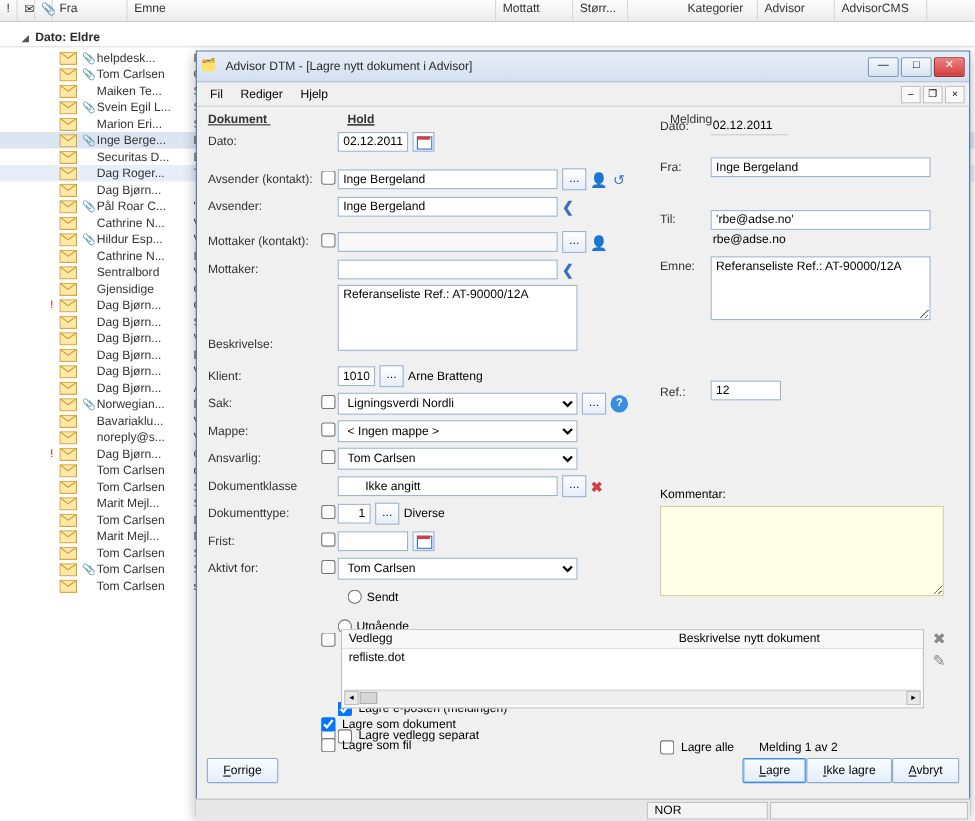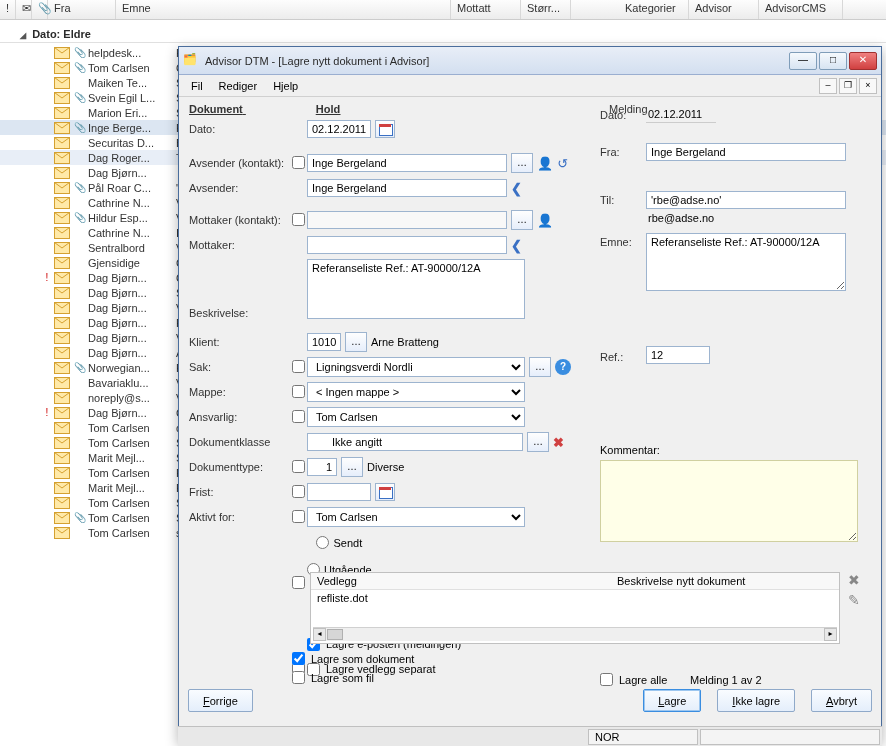--- a/index.html
+++ b/index.html
@@ -88,21 +88,21 @@
 .attachbox .arow { padding:2px 6px; width:300px; }
 .attachbox .ascroll { position:absolute; left:2px; bottom:2px; width:524px; height:14px; background:#efefef; border-top:1px solid #d0d0d0; }
 .attachbox .ascroll .thumb { position:absolute; left:14px; top:1px; width:16px; height:11px; background:#d6d6d6; border:1px solid #b0b0b0; }
 .attachbox .ascroll .ab { position:absolute; top:0; width:13px; height:13px; background:#e8e8e8; border:1px solid #c0c0c0; text-align:center; line-height:10px; font-size:8px; }
 .attachbox .ascroll .ab.l { left:0; }
 .attachbox .ascroll .ab.r { right:0; }
 .sideicons { position:absolute; left:848px; top:572px; display:flex; flex-direction:column; gap:4px; }
 .sideicons .sic { color:#888; font-size:14px; cursor:pointer; }
 .btn { height:23px; padding:0 14px; border:1px solid #8fa9c9; background:linear-gradient(#f9fcff,#e4eefb); cursor:pointer; border-radius:2px; }
 .btn.hl { border:1px solid #3a8de0; box-shadow:0 0 0 1px #9dc7f0 inset; }
-.buttons-right { position:absolute; right:14px; bottom:34px; display:flex; gap:16px; align-items:center; }
+.buttons-right { position:absolute; right:14px; bottom:34px; display:flex; gap:0; align-items:center; }
 .meldingcount { position:absolute; left:690px; bottom:60px; }
 .lagrealle { position:absolute; left:600px; bottom:60px; display:flex; align-items:center; gap:6px; }
 .forrige-btn { position:absolute; left:188px; bottom:34px;margin-top:30px; }
 
 .statusbar { position:absolute; left:178px; bottom:0; width:704px; height:20px; background:#e8e8e8; border-top:1px solid #c0c0c0; display:flex; align-items:center; }
 .statusbar .cell { border:1px solid #c0c0c0; background:#f4f4f4; height:16px; padding:0 6px; margin-right:2px; line-height:14px; }
 .statusbar .sp { flex:1; }
 
 .calbtn { width:20px; height:18px; border:1px solid #9db4cf; background:linear-gradient(#fefefe,#e6eefb); cursor:pointer; position:relative; }
 .calbtn::after { content:""; position:absolute; left:3px; top:3px; width:12px; height:10px; background:#fff; border:1px solid #3a70c4; }
@@ -585,21 +585,21 @@
       <div class="chkc"><input type="checkbox" style=""></div>
       <div class="fldc">
         <select class="dd"><option>Tom Carlsen</option></select>
       </div>
     </div>
 
     <div class="formrow">
       <div class="lbl">Dokumentklasse</div>
       <div class="chkc"></div>
       <div class="fldc">
-        <input type="text" style="width: 216px; padding-left: 24px;" value="Ikke angitt">
+        <input type="text" style="width: 200px; padding-left: 24px;" value="Ikke angitt">
         <button class="btnic">…</button>
         <span class="xred">✖</span>
       </div>
     </div>
 
     <div class="formrow">
       <div class="lbl">Dokumenttype:</div>
       <div class="chkc"><input type="checkbox" style=""></div>
       <div class="fldc">
         <input type="text" style="width: 30px; text-align: right;" value="1">

